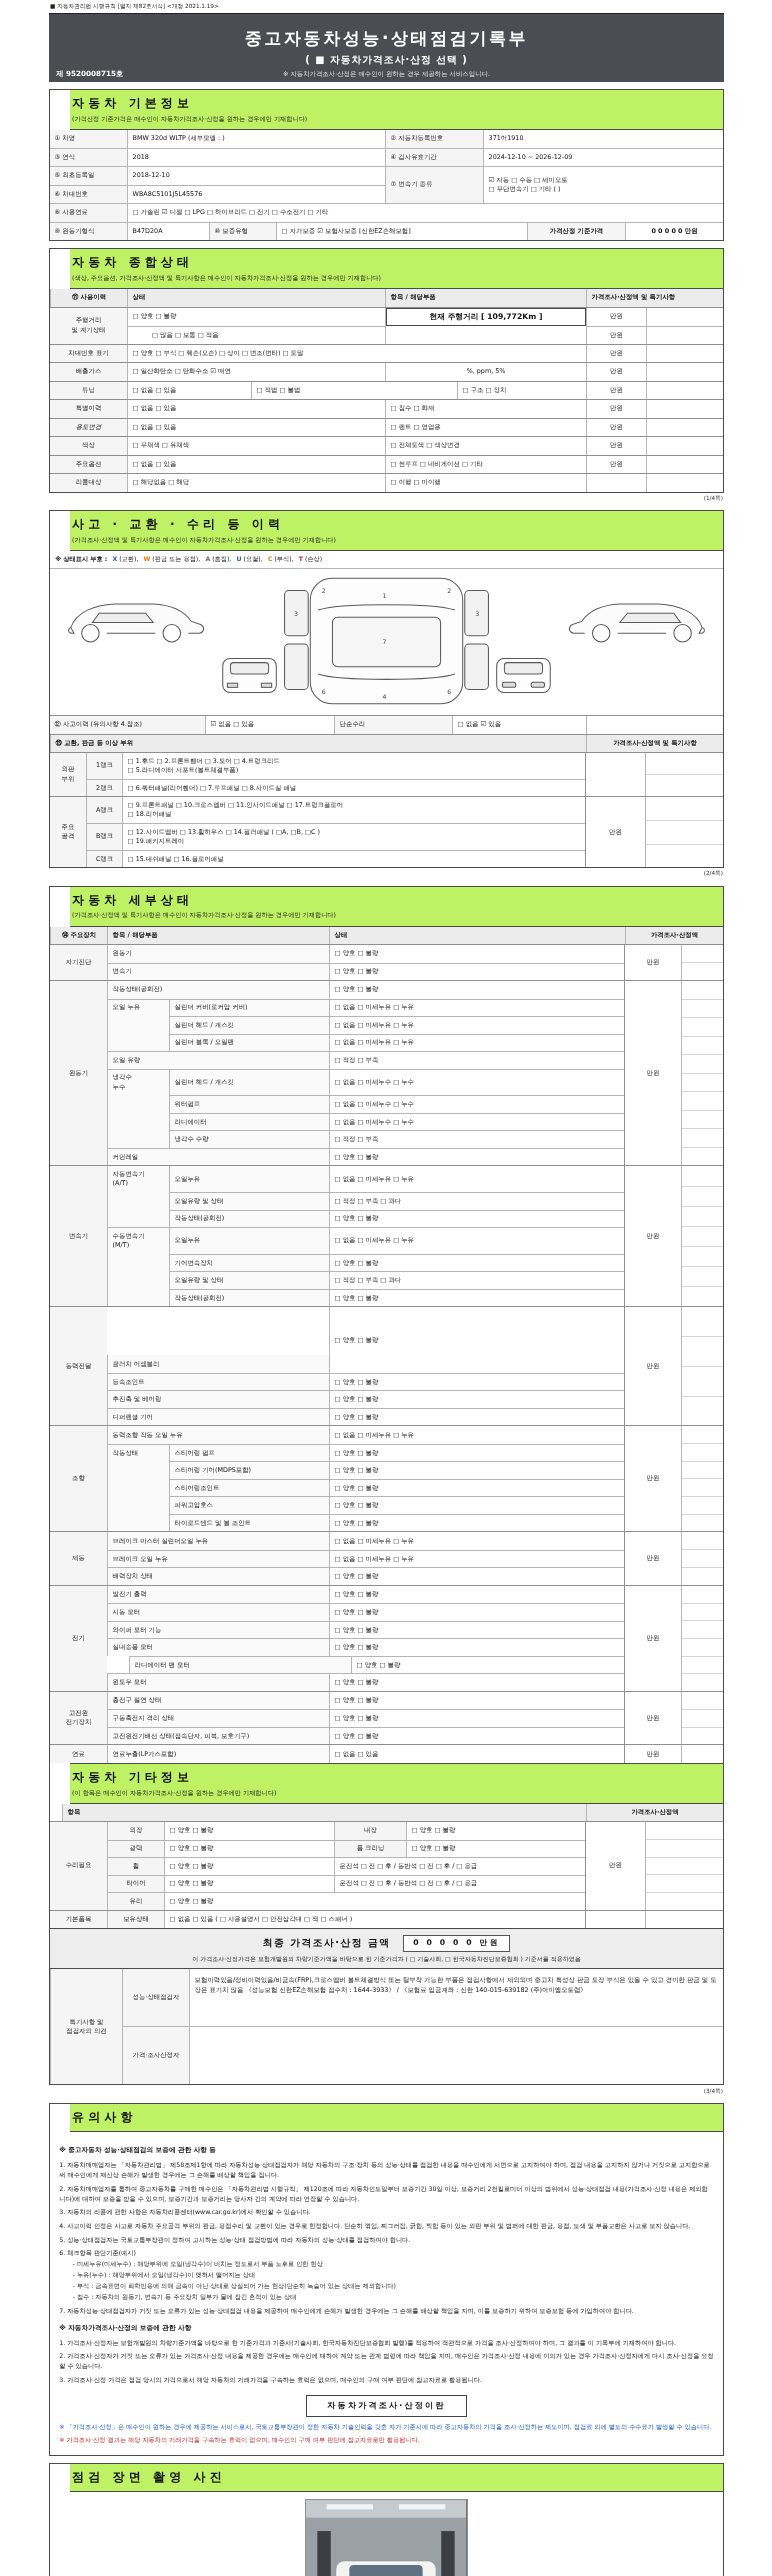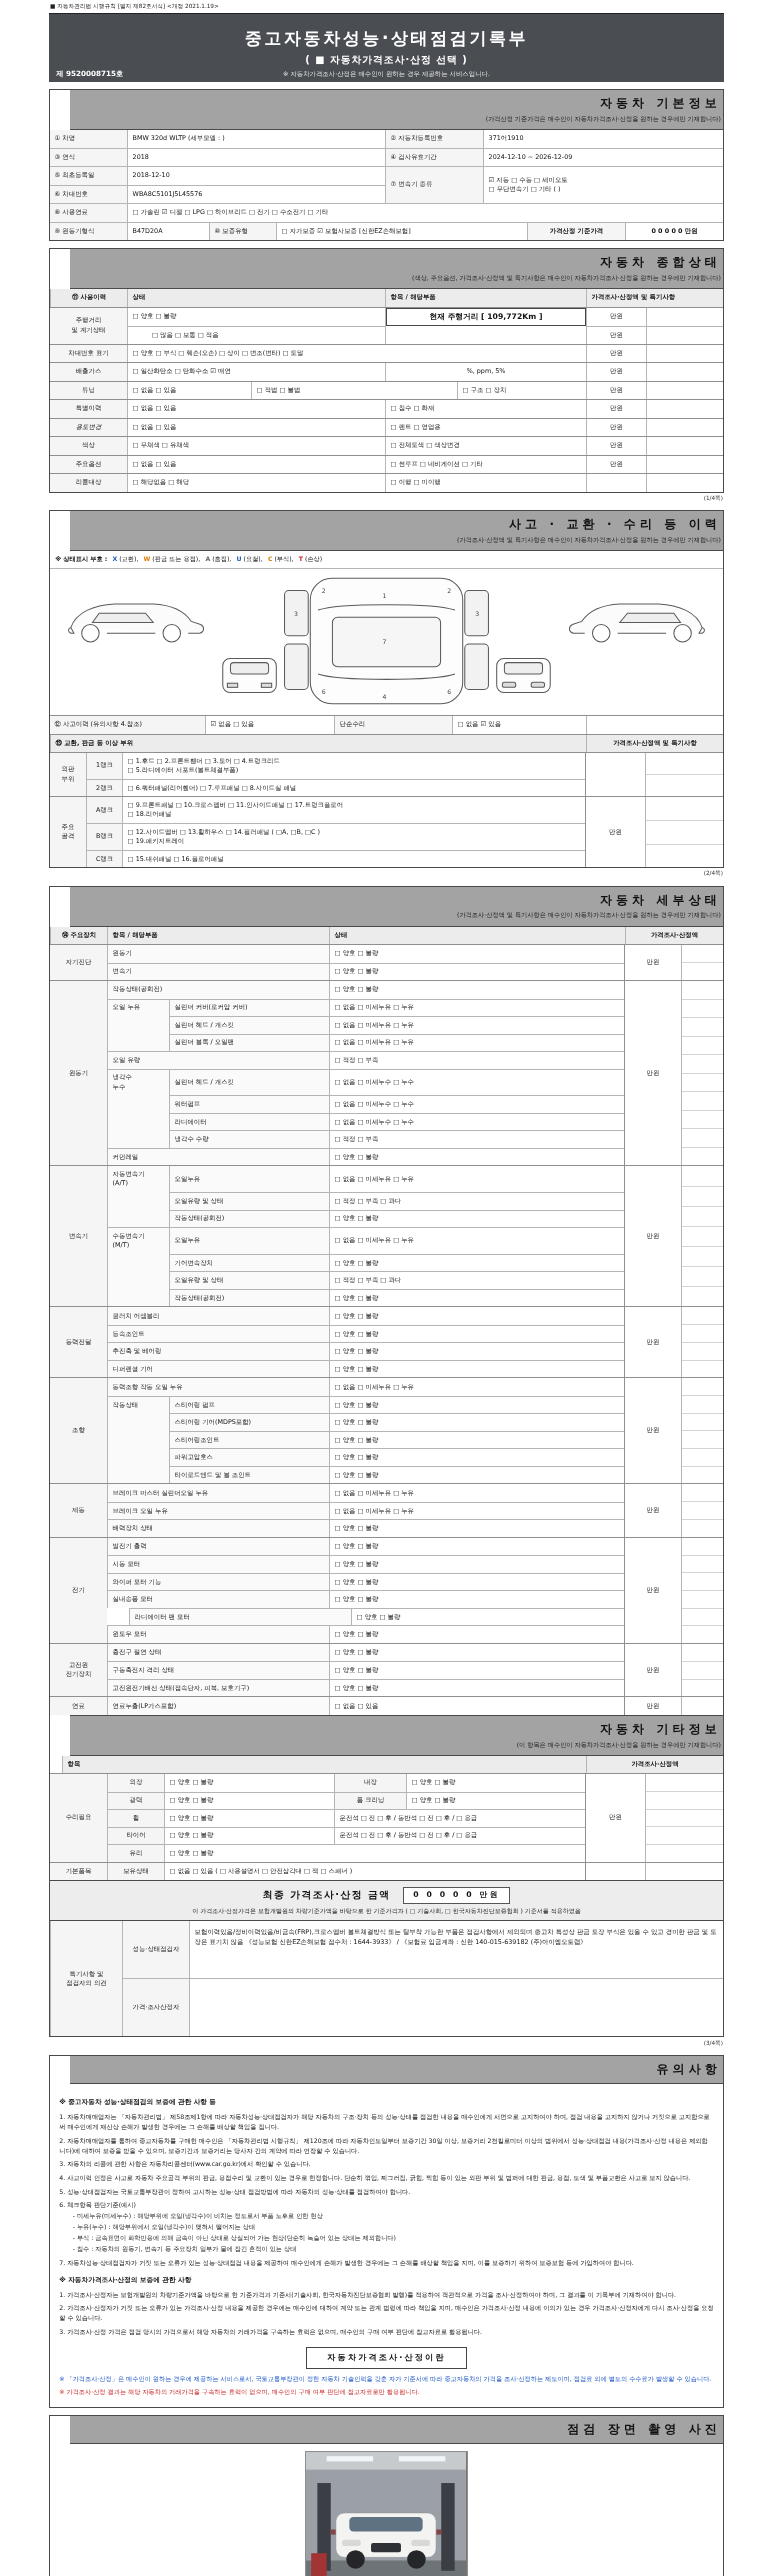--- a/index.html
+++ b/index.html
@@ -7,21 +7,21 @@
   .page{width:675px;margin:0 auto;padding-top:2.1px;}
   .formref{font-size:5.7px;color:#222;padding:1px 1px 2.1px 1px;border-bottom:1px solid #222;}
   
   .banner{background:#4a4e53;color:#fff;text-align:center;padding:12.4px 0 3.1px 0;position:relative;}
   .btitle{font-size:17px;font-weight:bold;letter-spacing:2.6px;}
   .bsub{font-size:9.8px;font-weight:bold;margin-top:4.1px;letter-spacing:1px;}
   .bnote{font-size:6.4px;margin-top:3.1px;color:#e8e8e8;}
   .docno{position:absolute;left:7.2px;bottom:3.1px;font-size:7.2px;font-weight:bold;text-align:left;}
   
   .sec{border:1px solid #4a4a4a;margin-top:7.2px;background:#fff;}
-  .sechead{background:#a3a3a3;text-align:right;padding:5.2px 2.1px;border-bottom:1px solid #4a4a4a;margin-left:20px;}
+  .sechead{background:#bef264;text-align:left;padding:5.2px 2.1px;border-bottom:1px solid #4a4a4a;margin-left:20px;}
   .sectitle{font-size:12px;font-weight:bold;letter-spacing:4.1px;}
   .secsub{font-size:6.2px;margin-top:2.6px;color:#222;}
   
   .gtable{background:#fff;}
   .tr{display:flex;align-items:stretch;}
   .td{border-left:0.5px solid #b5b5b5;border-top:0.5px solid #b5b5b5;padding:3.6px 4.6px;font-size:6.4px;
       white-space:pre-line;display:flex;align-items:center;box-sizing:border-box;min-height:17.5px;line-height:1.45;}
   .grp{display:flex;border-top:0.5px solid #8f8f8f;}
   .grp > .td:first-child{border-left:0;border-top:0;}
   .inner{display:flex;flex-direction:column;flex:1;}
@@ -531,21 +531,21 @@
             <div class="tcell"></div>
             <div class="tcell"></div>
             <div class="tcell"></div>
             <div class="tcell"></div>
           </div>
         </div>
         <div class="grp">
           <div class="td lab gl" style="width: 57px;">동력전달</div>
           <div class="inner">
             <div class="tr">
-              <div class="td it" style="width: 222px;">클러치 어셈블리</div>
+              <div class="td it" style="width: 222px; margin-top: 48px;">클러치 어셈블리</div>
               <div class="td " style="flex: 1 1 0%;">□ 양호   □ 불량</div>
             </div>
             <div class="tr">
               <div class="td it" style="width: 222px;">등속조인트</div>
               <div class="td " style="flex: 1 1 0%;">□ 양호   □ 불량</div>
             </div>
             <div class="tr">
               <div class="td it" style="width: 222px;">추진축 및 베어링</div>
               <div class="td " style="flex: 1 1 0%;">□ 양호   □ 불량</div>
             </div>

